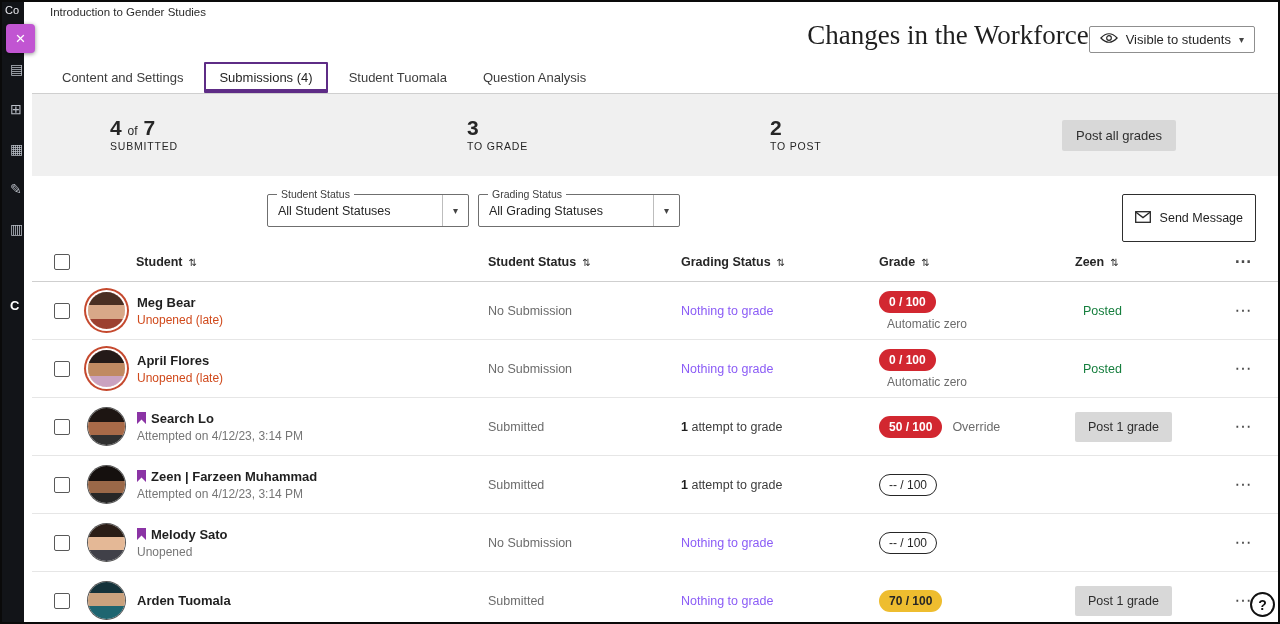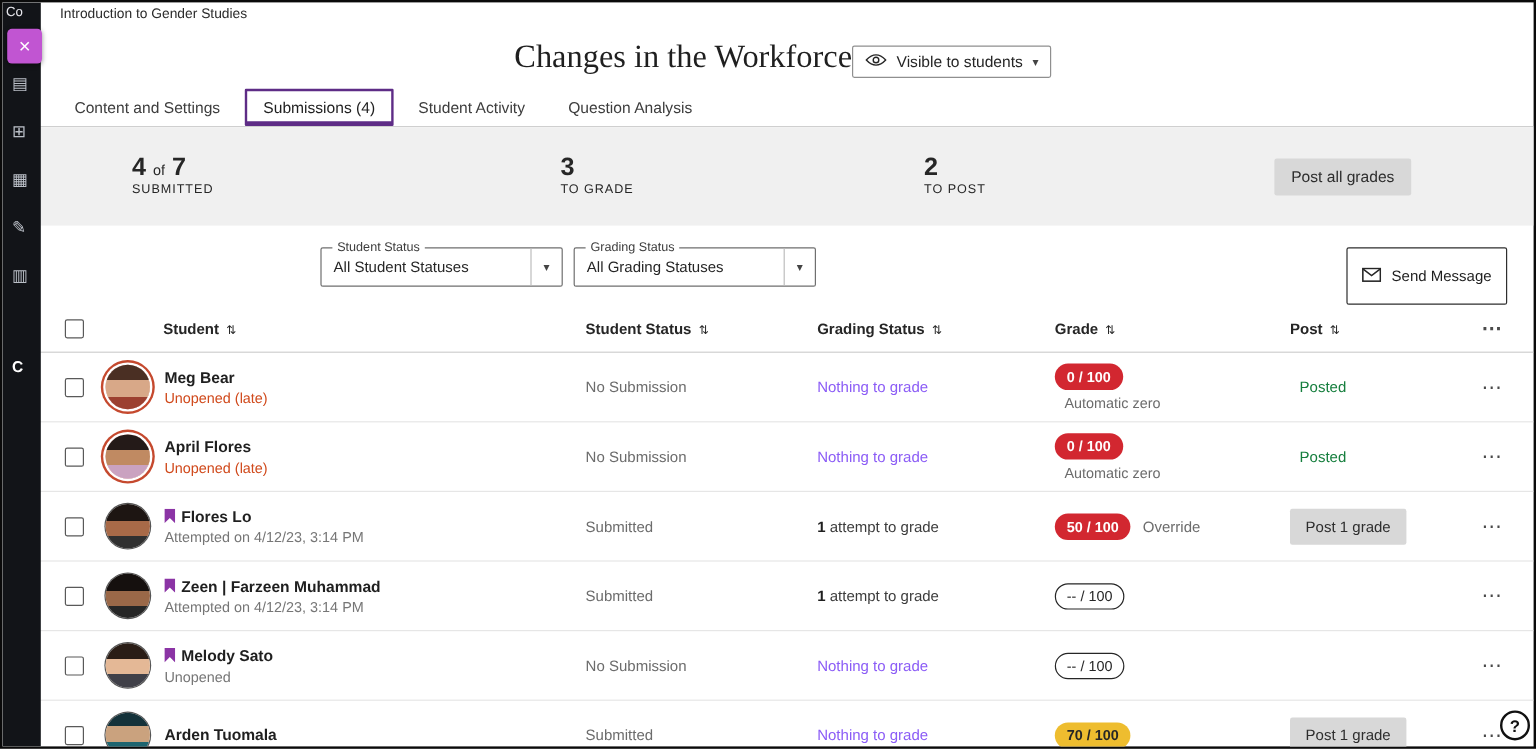--- a/index.html
+++ b/index.html
@@ -7,37 +7,37 @@
   body {
     width: 1280px; height: 624px;
     position: relative; overflow: hidden;
     background: #fff;
     border: 2px solid #0a0a0a;
     font-family: "Liberation Sans", sans-serif;
     color: #262626;
   }
 
   
-  .rail { position:absolute; left:0; top:0; bottom:0; width:32px; background:#121418; z-index:4; }
+  .rail { position:absolute; left:0; top:0; bottom:0; width:22px; background:#121418; z-index:4; }
   .rail-top-label { position:absolute; top:2px; left:3px; font-size:11px; color:#e9e9ee; }
   .close-btn { position:absolute; top:22px; left:4px; width:29px; height:29px;
     background:#c155d2; border:none; border-radius:4px; color:#fff; font-size:17px; line-height:1;
     display:flex; align-items:center; justify-content:center; cursor:pointer;
     box-shadow:0 1px 4px rgba(0,0,0,.45); z-index:6; }
   .rail-icons { position:absolute; top:60px; left:0; width:30px; display:flex; flex-direction:column;
     align-items:flex-start; padding-left:8px; gap:26px; }
   .rail-icon { color:#b9bec6; font-size:14px; line-height:1; }
   .rail-letter { position:absolute; top:296px; left:8px; color:#fff; font-weight:bold; font-size:13px; }
 
   
   .main { margin-left:30px; height:100%; }
 
   .page-header { padding:4px 22px 0 18px; }
   .breadcrumb { font-size:11.5px; color:#2b2b2b; }
-  .title-row { display:flex; justify-content:center; align-items:flex-start; margin-top:14px; }
+  .title-row { display:flex; justify-content:flex-end; align-items:flex-start; margin-top:2px; }
   h1.page-title { font-family:"Liberation Serif", serif; font-size:27px; font-weight:400; color:#1f1f1f; }
   .visibility-btn { display:flex; align-items:center; gap:8px; background:#fff;
     border:1px solid #8f8f8f; border-radius:2px; padding:5px 10px; font-size:13px; color:#262626;
     margin-top:6px; margin-right:1px; font-family:inherit; cursor:pointer; }
   .caret { font-size:10px; color:#444; }
 
   
   .tabs { display:flex; align-items:flex-end; padding-left:15px; border-bottom:1px solid #cfcfcf;
     height:35px; gap:6px; margin-top:6px; }
   .tab { padding:8px 15px; font-size:13px; color:#3d3d3d; cursor:pointer; }
@@ -153,21 +153,21 @@
         </span>
         <span>Visible to students</span>
         <span class="caret">▾</span>
       </button>
     </div>
   </header>
 
   <nav class="tabs">
     <div class="tab">Content and Settings</div>
     <div class="tab active">Submissions (4)</div>
-    <div class="tab">Student Activity</div>
+    <div class="tab">Student Tuomala</div>
     <div class="tab">Question Analysis</div>
   </nav>
 
   <section class="stats">
     <div class="stat stat-1">
       <div class="nums"><span>4</span> <span class="of">of</span> <span>7</span></div>
       <div class="stat-label">SUBMITTED</div>
     </div>
     <div class="stat stat-2">
       <div class="nums">3</div>
@@ -208,21 +208,21 @@
 
   <section>
     <div class="grid thead">
       <div>
           <div class="checkbox"></div>
         </div>
       <div class="hstudent"><span>Student</span><span class="sort">⇅</span></div>
       <div><span>Student Status</span><span class="sort">⇅</span></div>
       <div><span>Grading Status</span><span class="sort">⇅</span></div>
       <div><span>Grade</span><span class="sort">⇅</span></div>
-      <div><span>Post</span><span class="sort">⇅</span></div>
+      <div><span>Zeen</span><span class="sort">⇅</span></div>
       <div class="menu-cell"><span class="dots">⋯</span></div>
     </div>
     <div>
   <div class="trow grid row-0">
     <div>
             <div class="checkbox"></div>
           </div>
     <div class="student-cell">
       <div class="avatar ring"></div>
       <div>
@@ -279,21 +279,21 @@
           </div>
     <div class="student-cell">
       <div class="avatar"></div>
       <div>
         <div class="name-line">
           <span class="flag">
             <svg width="9" height="12" viewBox="0 0 9 12">
                     <path d="M0 0h9v12L4.5 7.6 0 12z" fill="#8b34a5"></path>
                   </svg>
           </span>
-          <span class="sname">Flores Lo</span>
+          <span class="sname">Search Lo</span>
         </div>
         <div class="secondary muted">Attempted on 4/12/23, 3:14 PM</div>
       </div>
     </div>
     <div class="status-cell">Submitted</div>
     <div class="grading-cell dark"><span class="gbold">1</span><span> attempt to grade</span></div>
     <div class="grade-cell">
       <div class="grade-line">
         <span class="pill pill-red">50 / 100</span>
         <span class="grade-side">Override</span>

